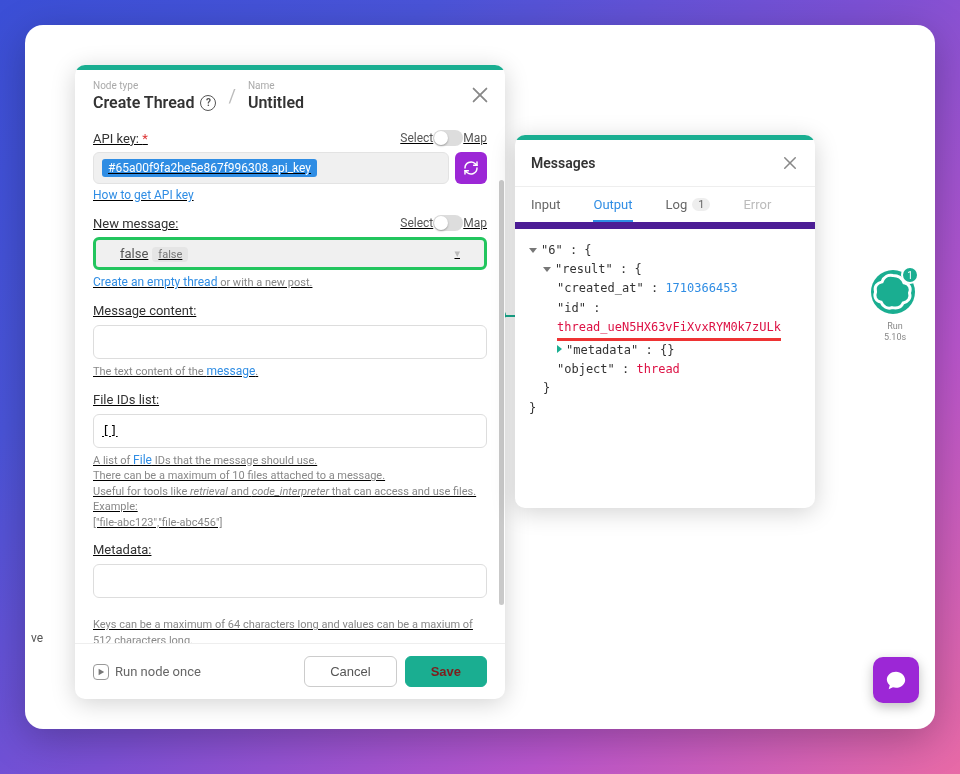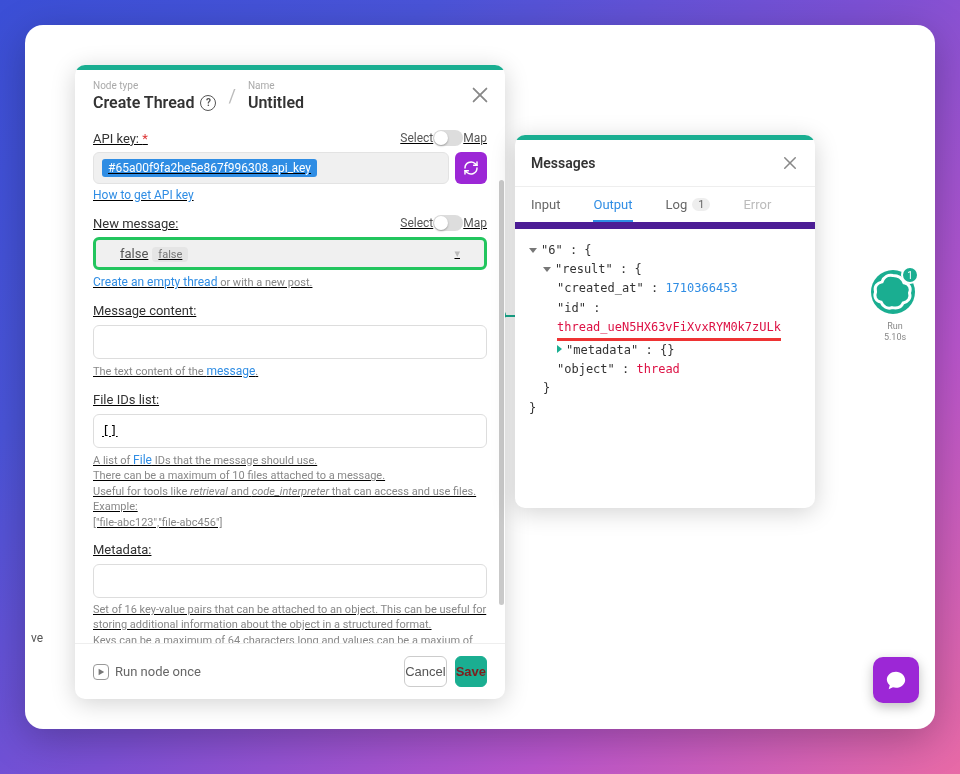--- a/index.html
+++ b/index.html
@@ -49,21 +49,21 @@
   .select-like { background:#f0f0f0; border:3px solid #22c55e; border-radius:6px; padding:6px 24px; font-size:13px; color:#555; display:flex; align-items:center; justify-content:space-between; }
   .badge-small { background:#e5e5e5; color:#777; font-size:11px; padding:1px 6px; border-radius:4px; margin-left:4px;}
   .chev { color:#bbb; font-size:11px;}
   .text-input { width:100%; background:#fff; border:1px solid #ddd; border-radius:6px; padding:8px; font-size:13px; min-height:34px; }
 
   .left-footer { display:flex; align-items:center; justify-content:space-between; padding:12px 18px; border-top:1px solid #eee; }
   .run-node { display:flex; align-items:center; gap:6px; font-size:13px; color:#666; cursor:pointer;}
   .run-ic { width:16px; height:16px; border:1.5px solid #999; border-radius:4px; display:inline-flex; align-items:center; justify-content:center;}
   .run-ic svg{ width:8px; height:8px;}
   .footer-btns { display:flex; gap:8px;}
-  .btn { border:1px solid #ccc; background:#fff; color:#555; padding:7px 0; border-radius:6px; font-size:13px; cursor:pointer;}
+  .btn { border:1px solid #ccc; background:#fff; color:#555; padding:7px 25px; border-radius:6px; font-size:13px; cursor:pointer;}
   .btn.primary { background:#1aae91; color:#7f1d1d; border-color:#1aae91; font-weight:600;}
 
   
   .right-panel { position:absolute; left:490px; top:110px; width:300px; height:373px; background:#fff; border-radius:10px; box-shadow:0 4px 24px rgba(0,0,0,.18); display:flex; flex-direction:column; overflow:hidden;}
   .rp-header { padding:14px 16px; font-size:14px; font-weight:600; color:#333; display:flex; align-items:center; justify-content:space-between; border-bottom:1px solid #eee;}
   .tabstrip { display:flex; gap:33px; padding: 0 16px; border-bottom:7px solid #4c1d95; font-size:13px; }
   .tab { padding:10px 0 8px 0; color:#666; cursor:pointer; display:flex; align-items:center; gap:5px; border-bottom:2px solid transparent;}
   .tab.active { color:#2f8de4; border-bottom-color:#2f8de4; }
   .tab.disabled { color:#bbb; }
   .count-pill { background:#eee; color:#666; font-size:11px; padding:0 6px; border-radius:8px; }
@@ -195,21 +195,21 @@
           <span>["file-abc123","file-abc456"]</span>
         </div>
       </div>
 
       <div class="field">
         <div class="field-head">
           <span>Metadata:</span>
         </div>
         <div class="text-input"></div>
         <div class="helper">
-          <span>Set of 16 key-value pairs that can be attached to an object. This can be useful for storing additional information about the object in a structured format.</span><br>
+          <br>
           <span>Keys can be a maximum of 64 characters long and values can be a maxium of 512 characters long.</span>
         </div>
       </div>
 
     </div>
     <div class="fake-scrollbar-area">
         <div class="thumb"></div>
       </div>
 
     <div class="left-footer">

